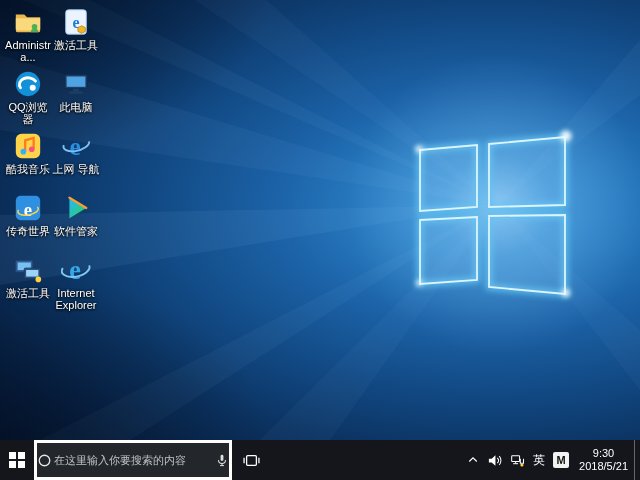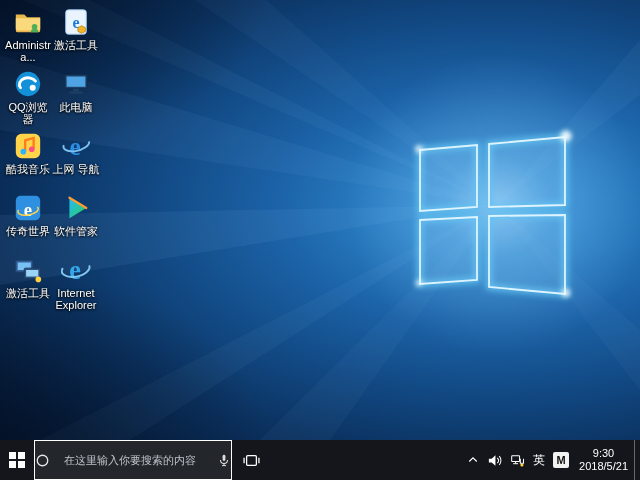--- a/index.html
+++ b/index.html
@@ -28,21 +28,21 @@
   .dicon .art{width:32px;height:32px;display:flex;align-items:center;justify-content:center;}
   .dicon .lbl{margin-top:1px;max-width:56px;text-align:center;font-size:11px;line-height:1.1;
     color:#fff;text-shadow:0 1px 2px #000,0 0 3px rgba(0,0,0,.85);word-break:break-word;}
 
   
   .taskbar{position:absolute;left:0;bottom:0;width:640px;height:40px;background:#14161c;
     display:flex;align-items:center;z-index:5;}
   .tb-btn{height:40px;display:flex;align-items:center;justify-content:center;}
   .tb-start{width:34px;}
   .tb-search{width:198px;height:40px;box-sizing:border-box;display:flex;align-items:center;
-    background:#23262b;border:1px solid #ffffff;padding:0 0;gap:12px;}
+    background:#23262b;border:3px solid #ffffff;padding:0 0;gap:0;}
   .tb-search input{flex:1;min-width:0;background:transparent;border:none;outline:none;
     color:#c8ccd2;font-size:11px;font-family:"Liberation Sans",sans-serif;}
   .tb-search input::placeholder{color:#bfc3c9;opacity:1;}
   .tb-taskview{width:38px;}
   .tb-spacer{flex:1;}
   .tray{display:flex;align-items:center;height:40px;}
   .tray-item{height:40px;display:flex;align-items:center;justify-content:center;padding:0 4px;}
   .tray-text{color:#fff;font-size:12px;}
   .ime-badge{width:16px;height:16px;background:#f2f2f2;color:#111;font-size:11px;font-weight:bold;
     display:flex;align-items:center;justify-content:center;border-radius:2px;}

